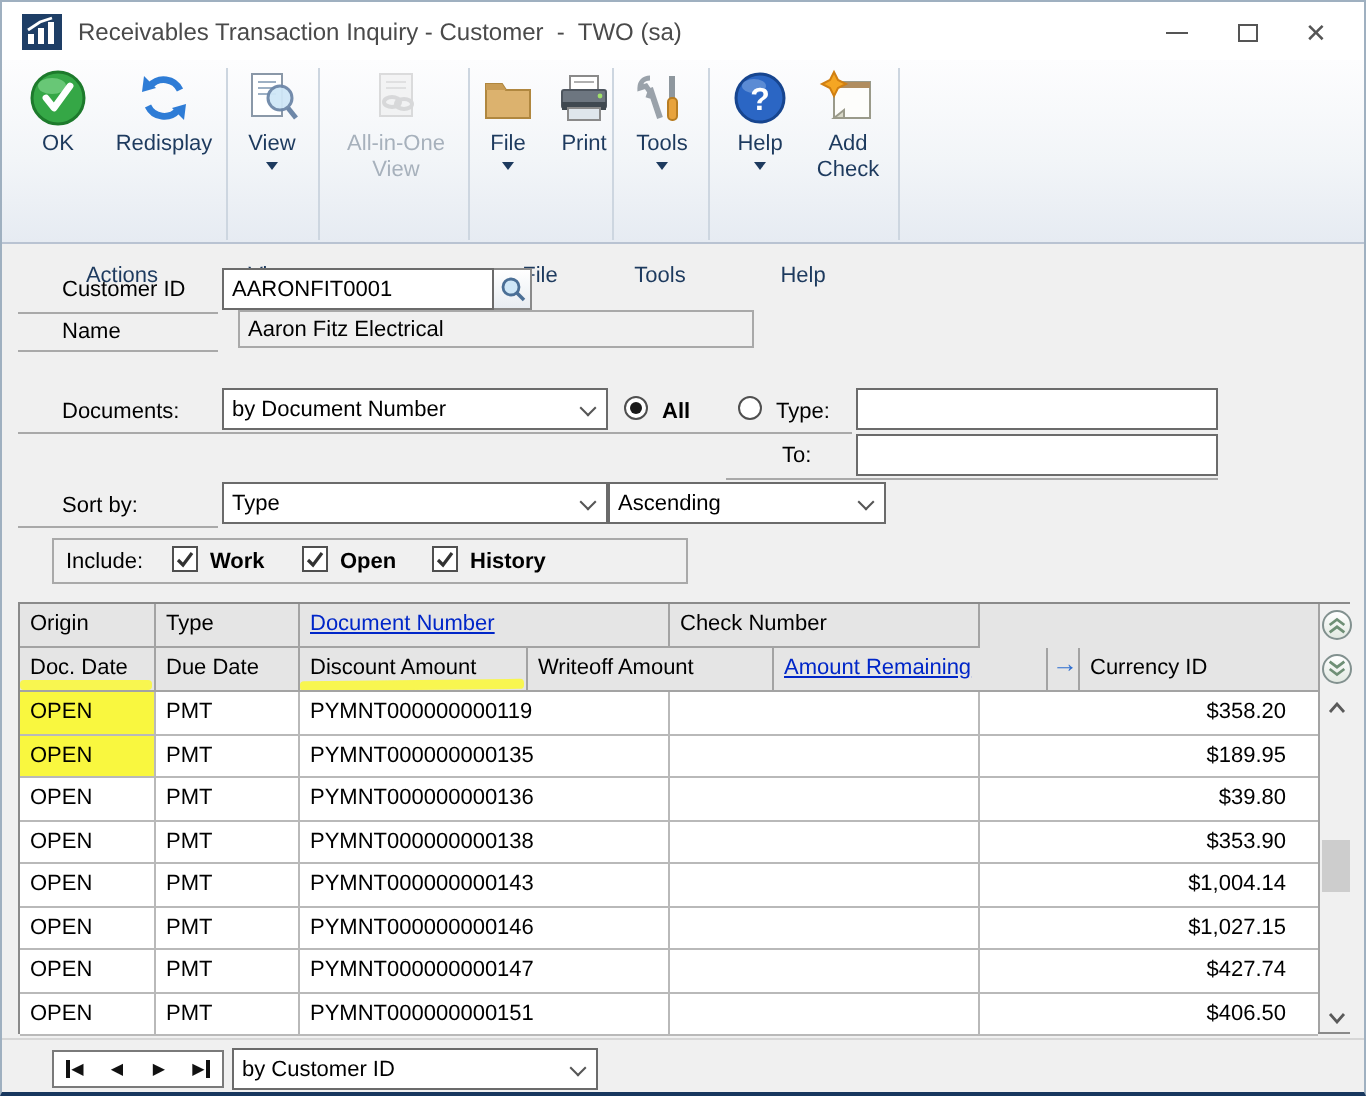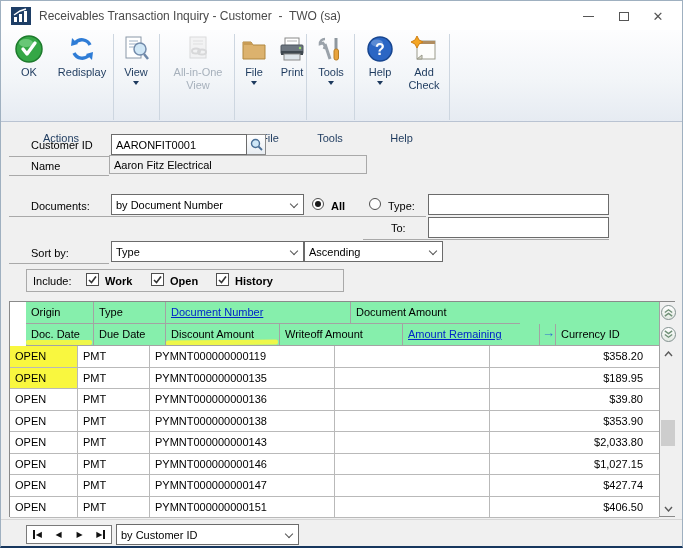--- a/index.html
+++ b/index.html
@@ -36,21 +36,21 @@
   .gp-readonly{background:transparent;border:1px solid #a9a9a9;padding:2px 4px;display:flex;align-items:center;}
   .gp-drop{background:#fff;border:1px solid #6b6b6b;padding:2px 18px 2px 4px;display:flex;align-items:center;cursor:pointer;position:absolute;}
   .chev{position:absolute;right:6px;top:6px;width:6px;height:6px;border-right:1.5px solid #555;border-bottom:1.5px solid #555;transform:rotate(45deg);}
   .lookup-btn{width:19px;height:21px;border:1px solid #8a8a8a;border-left:none;background:linear-gradient(#fff,#e8edf2);display:flex;align-items:center;justify-content:center;cursor:pointer;}
   .radio{width:12px;height:12px;border:1px solid #4f4f4f;border-radius:50%;background:#fff;cursor:pointer;position:absolute;}
   .radio .dot{position:absolute;left:2px;top:2px;width:6px;height:6px;border-radius:50%;background:#1a1a1a;}
   .checkbox{width:13px;height:13px;border:1px solid #4f4f4f;background:#fff;cursor:pointer;position:absolute;display:flex;align-items:center;justify-content:center;}
   .include-box{border:1px solid #a9a9a9;}
   
   .grid{left:8px;top:300px;width:666px;height:216px;border:1px solid #8a8a8a;background:#fff;}
-  .hrow{position:absolute;left:16px;width:649px;height:22px;background:#86efac;display:flex;}
+  .hrow{position:absolute;left:0;width:649px;height:22px;background:#e5e5e5;display:flex;}
   .hrow .hc{border-right:1px solid #a3a3a3;border-bottom:1px solid #a3a3a3;padding:4px 0 0 5px;position:relative;overflow:hidden;}
   .hlink{color:#0026c8;text-decoration:underline;cursor:pointer;}
   .drow{position:absolute;left:0;width:649px;height:21.5px;display:flex;background:#fff;}
   .drow .dc{border-right:1px solid #b9b9b9;border-bottom:1px solid #b9b9b9;padding:4px 0 0 5px;position:relative;overflow:hidden;white-space:nowrap;}
   .dc.amt{text-align:right;padding-right:16px;padding-left:0;}
   .hl-cell{background:#f9f73f;}
   .hl-band{position:absolute;left:0;top:0;bottom:0;width:137px;background:#f9f73f;border-radius:2px;}
   .hl-strip{position:absolute;bottom:0;height:5px;background:#f9f73f;border-radius:2px;opacity:.9;}
   .dc span{position:relative;}
   .scol{position:absolute;left:649px;top:0;width:16px;height:214px;background:#f0f0f0;border-left:1px solid #a3a3a3;}
@@ -222,21 +222,21 @@
   <input class="abs gp-input" style="left: 110px; top: 133px; width: 136px; height: 21px;" value="AARONFIT0001">
   <div class="abs lookup-btn" style="left:246px;top:133px">
     <svg width="13" height="13" viewBox="0 0 13 13">
       <circle cx="5.5" cy="5.5" r="4" fill="#cfe7f7" stroke="#4a6f96" stroke-width="1.4"></circle>
       <line x1="8.5" y1="8.5" x2="12" y2="12" stroke="#4a6f96" stroke-width="1.8"></line>
     </svg>
   </div>
   <div class="abs underline" style="left:8px;top:155px;width:100px"></div>
 
   <div class="abs lbl-txt" style="left:30px;top:159px">Name</div>
-  <div class="abs gp-readonly" style="left:108px;top:154px;width:258px;height:19px">Aaron Fitz Electrical</div>
+  <div class="abs gp-readonly" style="left:118px;top:154px;width:258px;height:19px">Aaron Fitz Electrical</div>
   <div class="abs underline" style="left:8px;top:174px;width:100px"></div>
 
   <div class="abs lbl-txt" style="left:30px;top:199px">Documents:</div>
   <div class="gp-drop" style="left:110px;top:193px;width:193px;height:21px">
     <span>by Document Number</span>
     <span class="chev"></span>
   </div>
   <div class="abs radio" style="left:311px;top:197px">
       <span class="dot"></span>
     </div>
@@ -280,21 +280,21 @@
       </svg>
   </div>
   <div class="abs lbl-txt" style="left:234px;top:274px;font-weight:bold">History</div>
 
   <div class="abs grid">
 
     <div class="hrow" style="top:0">
       <div class="hc" style="width:68px">Origin</div>
       <div class="hc" style="width:72px">Type</div>
       <div class="hc" style="width:185px"><span class="hlink">Document Number</span></div>
-      <div class="hc" style="width:169px;border-right:none">Document Amount</div>
+      <div class="hc" style="width:155px">Check Number</div>
     </div>
 
     <div class="hrow" style="top:22px">
       <div class="hc" style="width:68px">
         <span>Doc. Date</span>
         <span class="hl-strip" style="left:0;width:66px"></span>
       </div>
       <div class="hc" style="width:72px">Due Date</div>
       <div class="hc" style="width:114px">
         <span>Discount Amount</span>
@@ -332,21 +332,21 @@
       <div class="dc" style="width:72px">PMT</div>
       <div class="dc" style="width:185px">PYMNT000000000138</div>
       <div class="dc" style="width:155px"></div>
       <div class="dc amt" style="width:169px;border-right:none">$353.90</div>
     </div>
     <div class="drow" style="top:130px">
       <div class="dc" style="width:68px">OPEN</div>
       <div class="dc" style="width:72px">PMT</div>
       <div class="dc" style="width:185px">PYMNT000000000143</div>
       <div class="dc" style="width:155px"></div>
-      <div class="dc amt" style="width:169px;border-right:none">$2,033.80</div>
+      <div class="dc amt" style="width:169px;border-right:none">$1,004.14</div>
     </div>
     <div class="drow" style="top:151.5px">
       <div class="dc" style="width:68px">OPEN</div>
       <div class="dc" style="width:72px">PMT</div>
       <div class="dc" style="width:185px">PYMNT000000000146</div>
       <div class="dc" style="width:155px"></div>
       <div class="dc amt" style="width:169px;border-right:none">$1,027.15</div>
     </div>
     <div class="drow" style="top:173px">
       <div class="dc" style="width:68px">OPEN</div>

